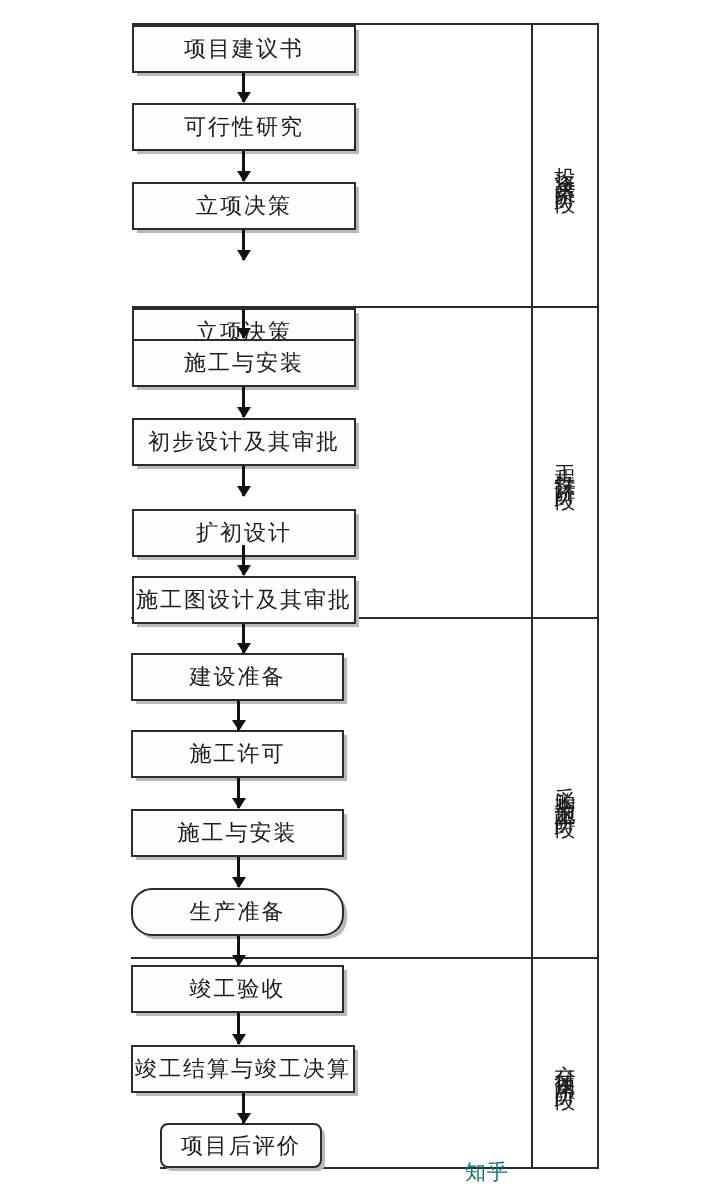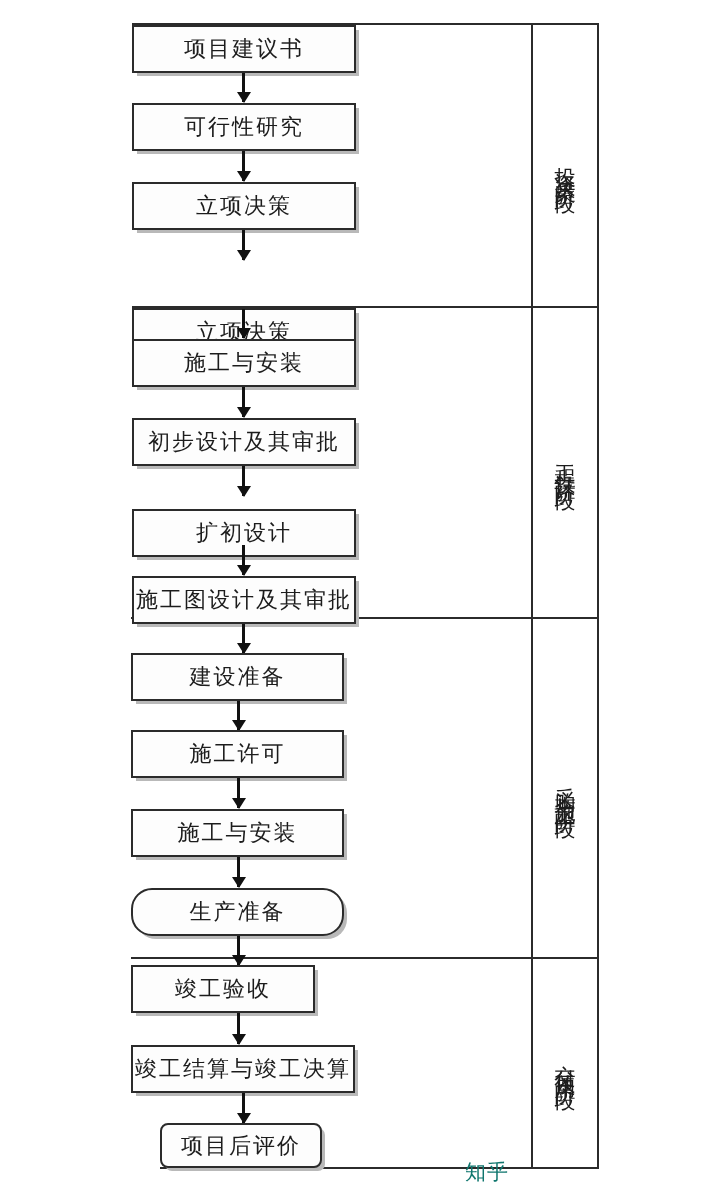--- a/index.html
+++ b/index.html
@@ -121,21 +121,21 @@
   <div class="node" style="left:131px;top:809px;width:213px;height:48px;">
     <span>施工与安装</span>
   </div>
   <div class="arrow" style="left:237px;top:857px;height:30px;"></div>
 
   <div class="node" style="left:131px;top:888px;width:213px;height:48px;border-radius:21px;">
     <span>生产准备</span>
   </div>
   <div class="arrow" style="left:237px;top:936px;height:29px;"></div>
 
-  <div class="node" style="left:131px;top:965px;width:184px;height:48px;">
+  <div class="node" style="left:131px;top:965px;width:213px;height:48px;">
     <span>竣工验收</span>
   </div>
   <div class="arrow" style="left:237px;top:1013px;height:31px;"></div>
 
   <div class="node" style="left:131px;top:1045px;width:224px;height:48px;">
     <span>竣工结算与竣工决算</span>
   </div>
   <div class="arrow" style="left:242px;top:1093px;height:30px;"></div>
 
   <div class="node" style="left:160px;top:1123px;width:162px;height:45px;border-radius:8px;">

